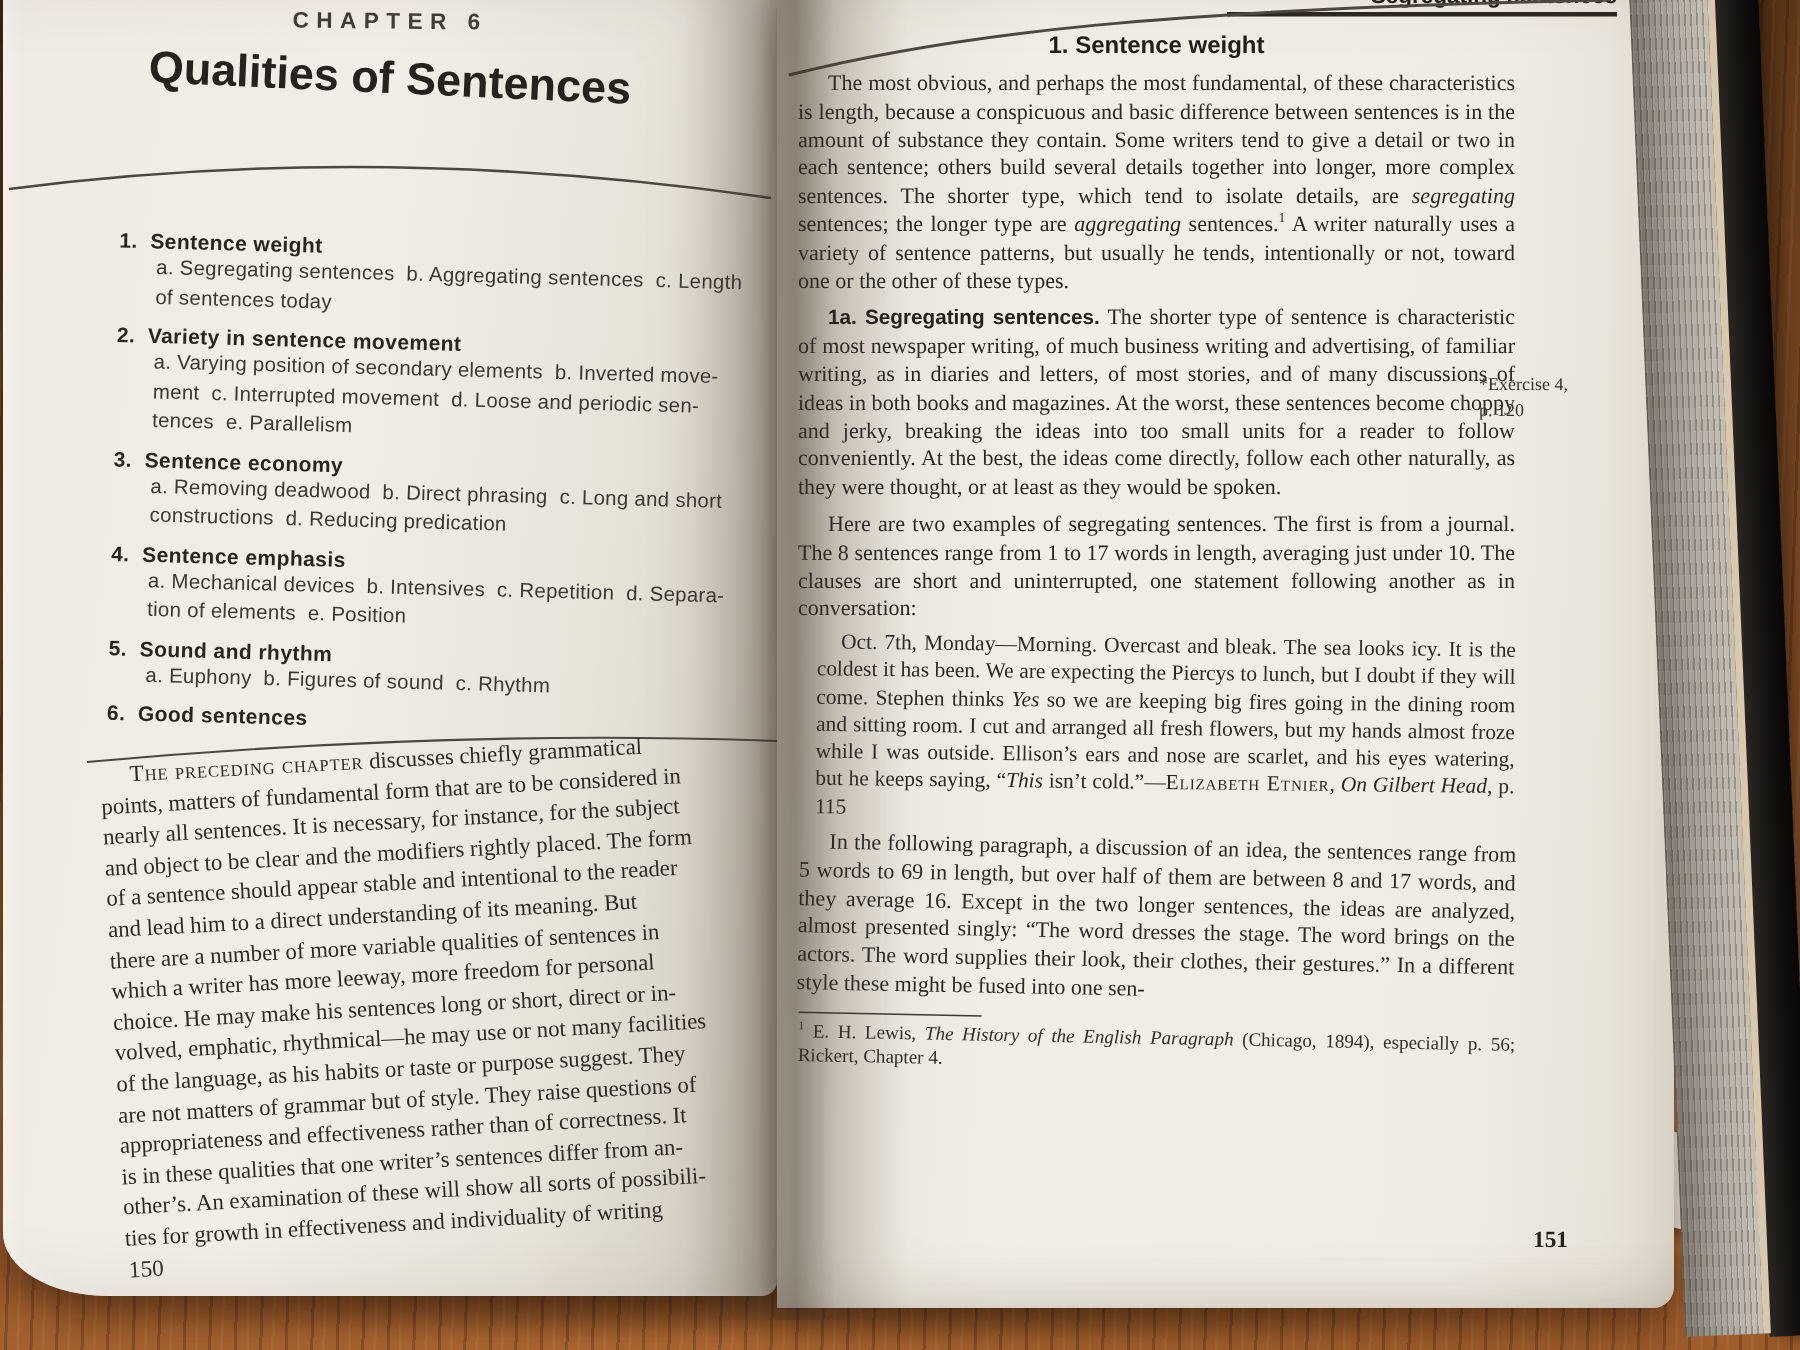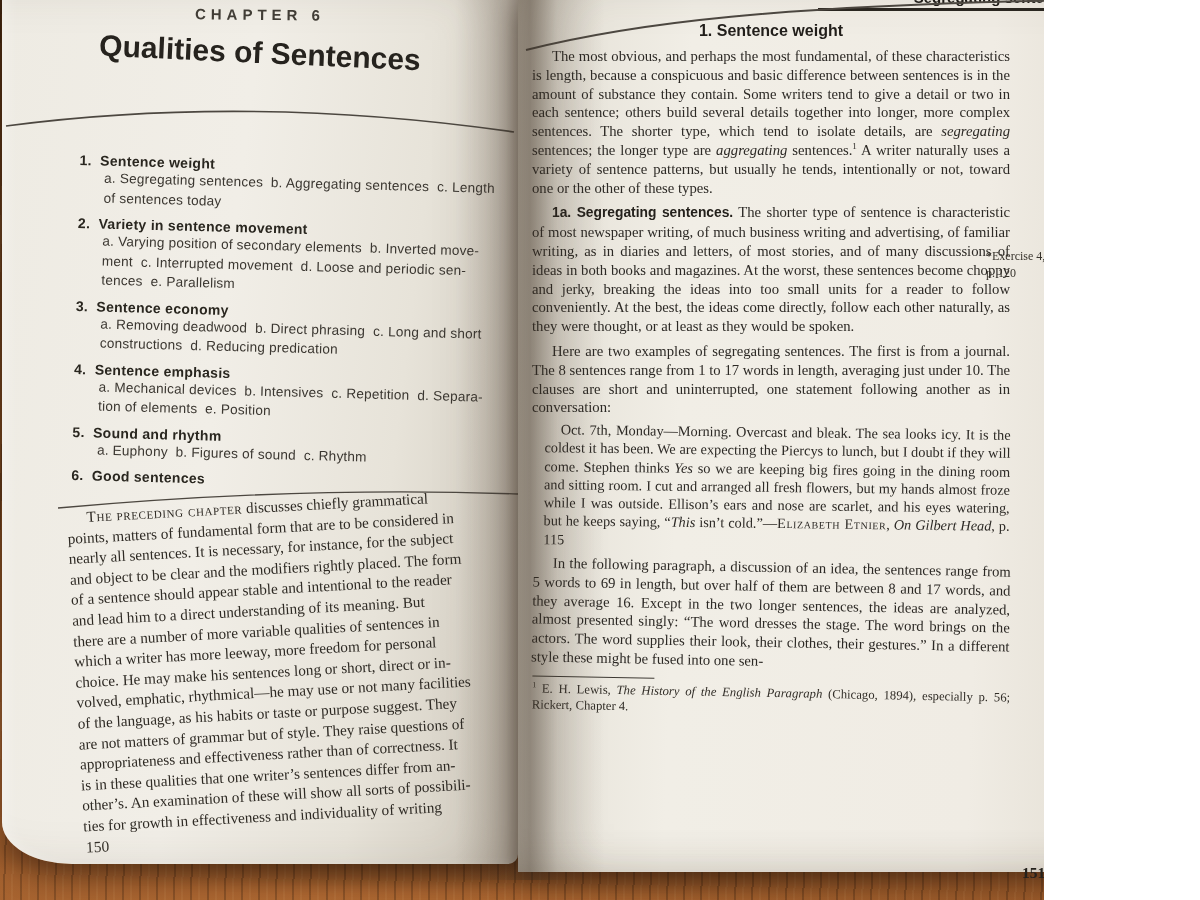--- a/index.html
+++ b/index.html
@@ -1,17 +1,17 @@
 <!DOCTYPE html>
 <html><head>
 <meta charset="utf-8">
 <style>
   html,body { margin:0; padding:0; }
   .scene {
-    position:relative; width:1044px; height:900px; overflow:hidden;
+    position:relative; width:1200px; height:900px; overflow:hidden;
     font-family:"Liberation Serif", serif; background:#6e421e;
   }
   
   .wood { position:absolute; inset:0;
     background:linear-gradient(168deg,#472a12 0%,#5b3517 20%,#74451f 42%,#94572a 66%,#ae6832 86%,#9d5c2b 100%);
   }
   .wood::after { content:""; position:absolute; inset:0;
     background:repeating-linear-gradient(92deg, rgba(22,11,3,0.22) 0 2px, transparent 2px 8px,
       rgba(255,224,168,0.06) 8px 10px, transparent 10px 17px);
   }
@@ -83,21 +83,21 @@
   .o-sub { font-size:13.6px; line-height:19.5px; padding-left:25px;
     letter-spacing:0.2px; white-space:nowrap; overflow:hidden; }
   .intro { position:absolute; top:516px; left:64px; width:452px;
     transform:rotate(-3.1deg); transform-origin:0 0;
     font-size:15.2px; line-height:20.6px; color:#2e2a24;
   }
   .p-line { white-space:nowrap; overflow:hidden; }
   .p-first { text-indent:20px; }
   .pageno { position:absolute; font-size:15.5px; color:#35312a; }
   .pageno-left { left:84px; top:846px; transform:rotate(-3deg); }
-  .pageno-right { left:504px; top:872px; font-weight:700; color:#24211c; }
+  .pageno-right { left:504px; top:826px; font-weight:700; color:#24211c; }
   
   .running-head { position:absolute; top:-3px; left:300px; width:260px; text-align:right;
     font-family:"Liberation Sans", sans-serif; font-size:15px; font-weight:700;
     color:#201d19; padding-bottom:2px; border-bottom:3px solid #2a2620; }
   .rule-top { top:0; width:560px; height:62px; }
   .rp-col { position:absolute; top:30px; left:14px; width:478px; color:#2c2925; }
   .section-heading { margin:0 0 7px 0; text-align:center;
     font-family:"Liberation Sans", sans-serif; font-size:16px; font-weight:700; color:#211e1a; }
   .para { margin:0 0 6px 0; font-size:14.7px; line-height:18.8px; text-align:justify; }
   .indent { text-indent:20px; }

